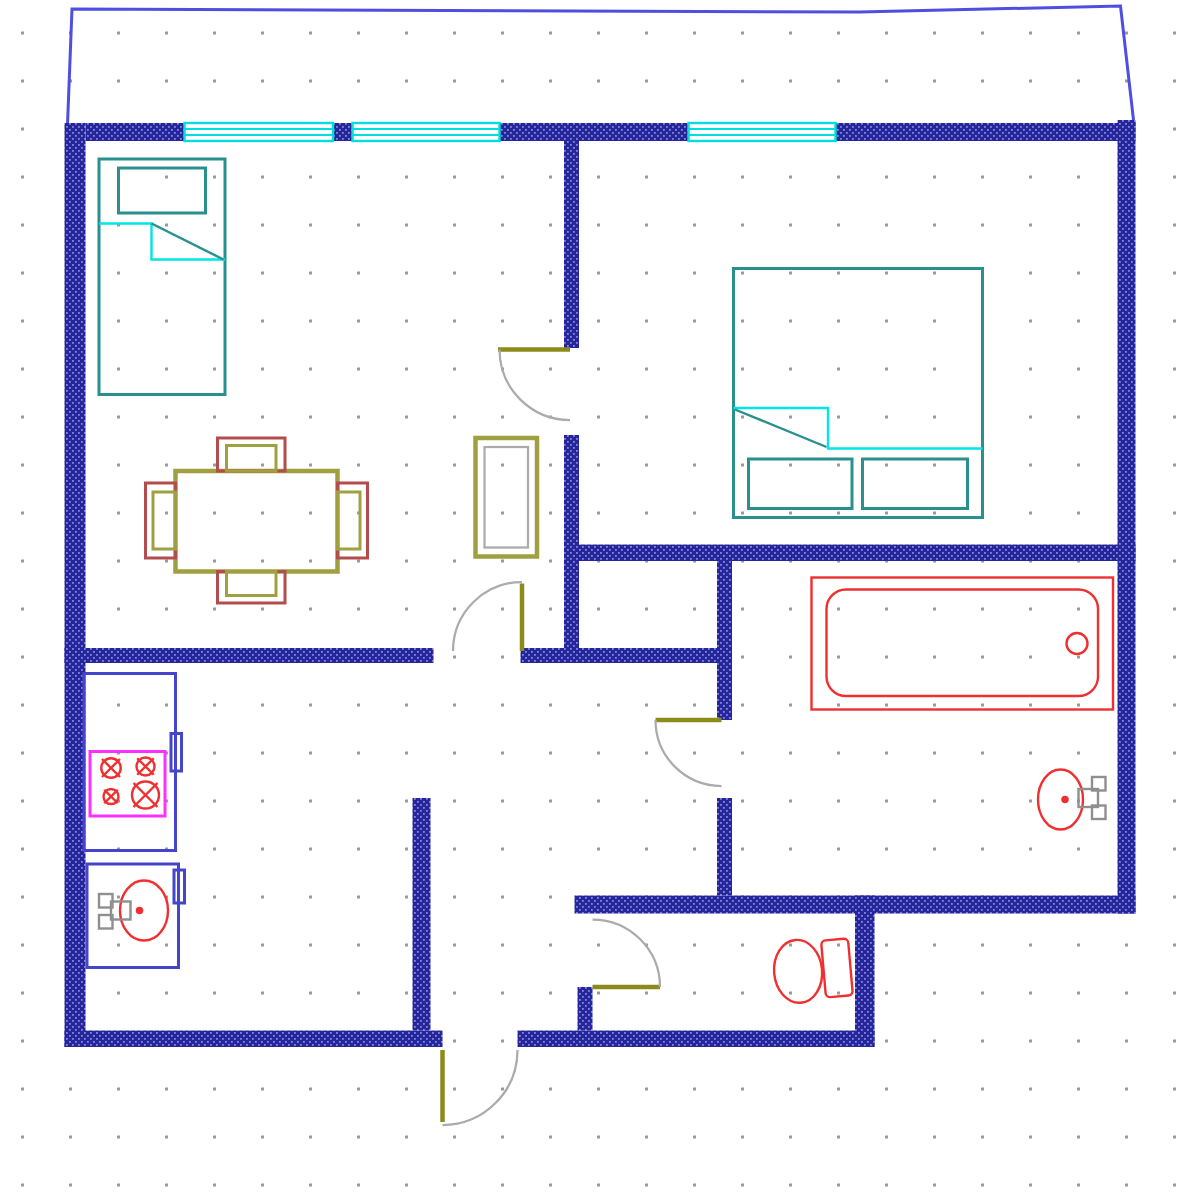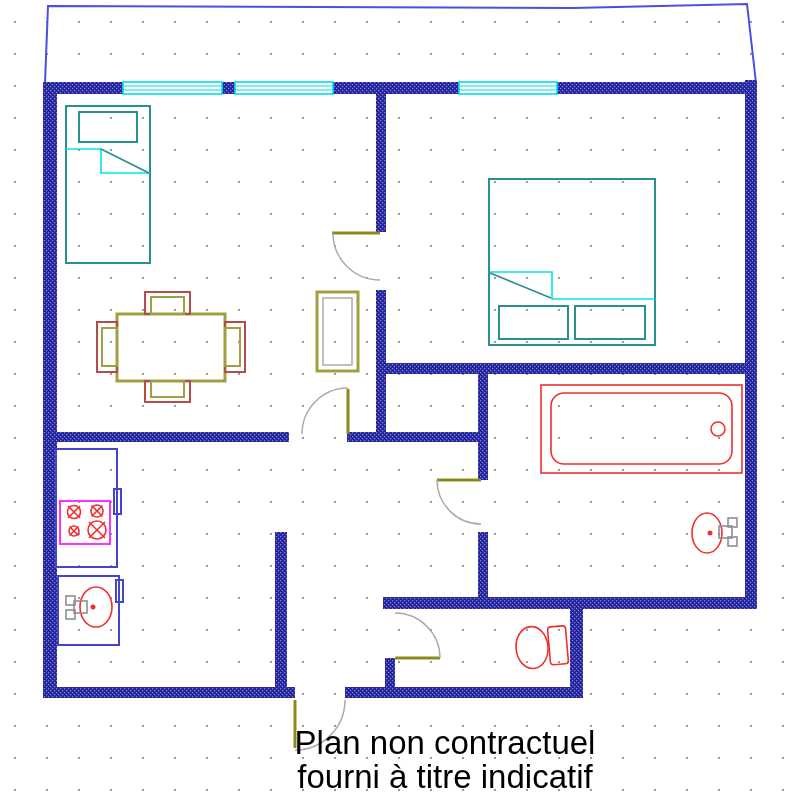--- a/index.html
+++ b/index.html
@@ -216,17 +216,13 @@
         <rect class="s-faucet" x="719" y="526" width="13" height="12"></rect>
       </g>
     </g>
 
     <g transform="rotate(-5 550 646)">
       <rect class="s-red" x="549" y="627" width="18" height="38" rx="3"></rect>
       <ellipse class="s-red" cx="532" cy="646" rx="16" ry="21"></ellipse>
     </g>
   </svg>
 
-  <div id="caption">
-    <div>Plan non contractuel</div>
-    <div>fourni à titre indicatif</div>
-  </div>
 </div>
 
 </body></html>

